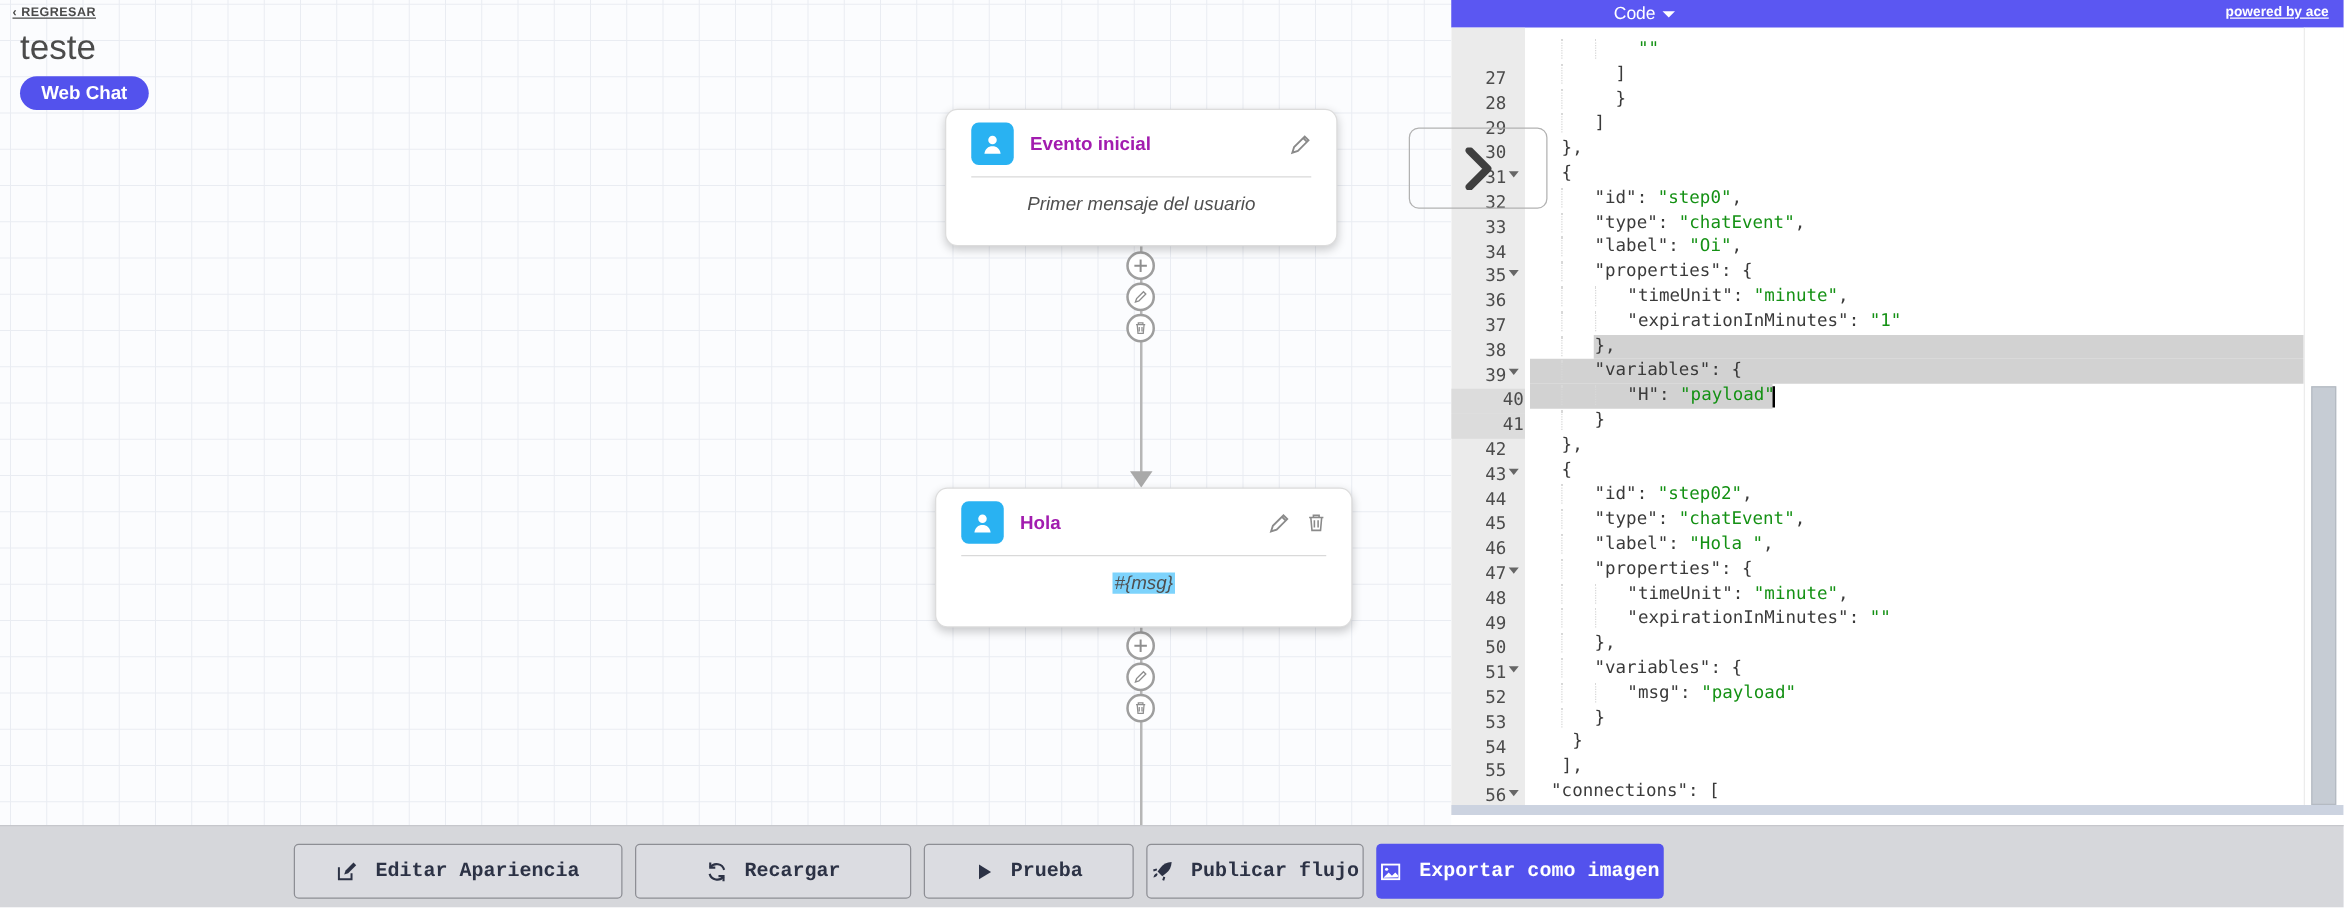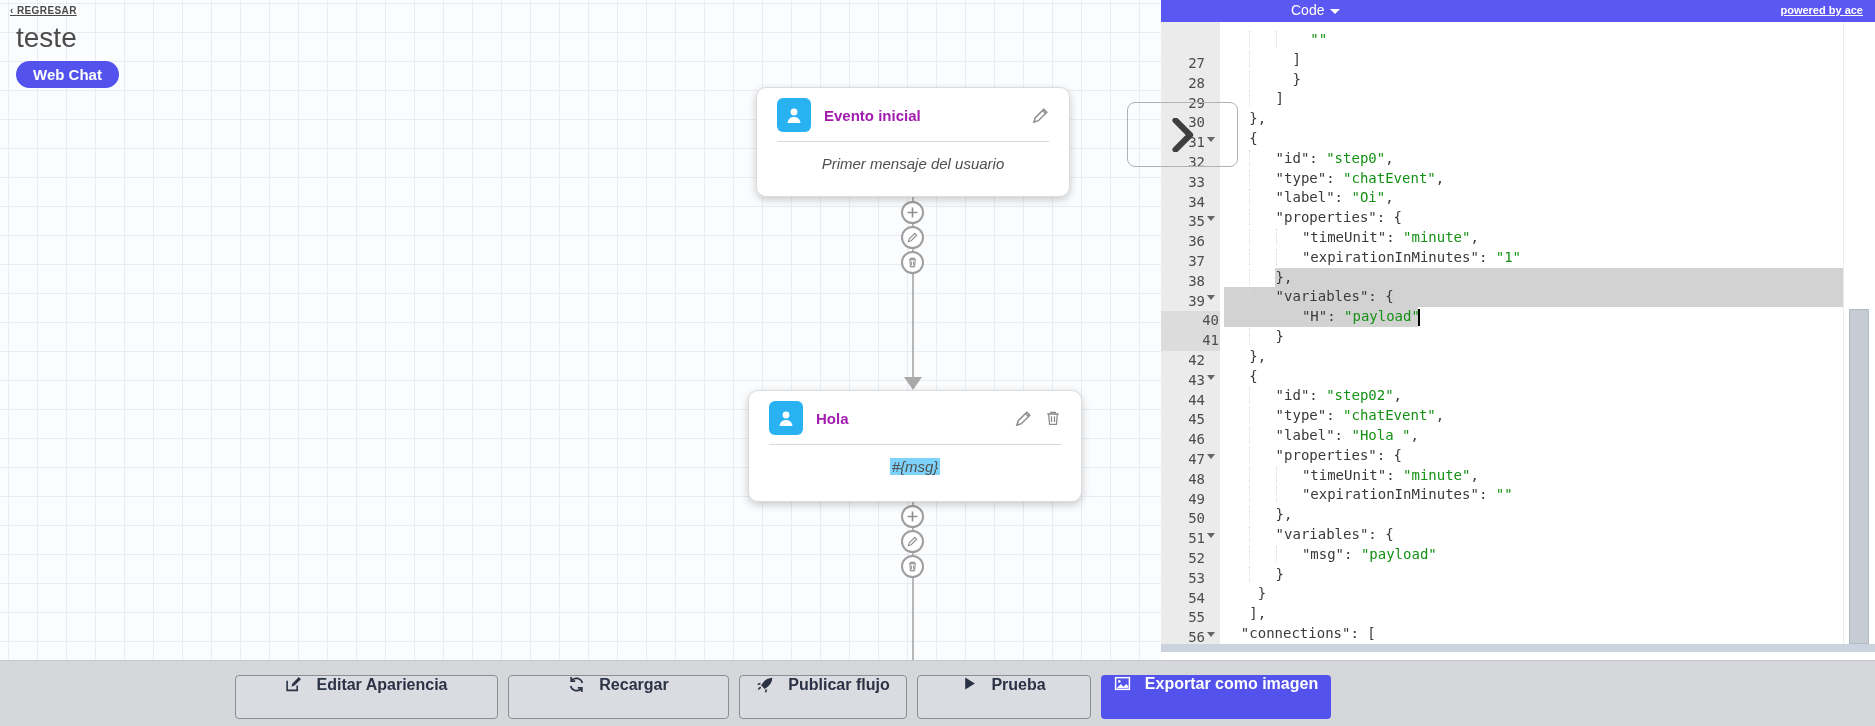--- a/index.html
+++ b/index.html
@@ -75,23 +75,23 @@
 
   
   #collapse-handle{position:absolute;left:1127px;top:102px;width:111px;height:65px;
     border:1px solid #b2b2b2;border-radius:8px;cursor:pointer;}
   #collapse-handle svg{position:absolute;left:40px;top:15px;}
 
   
   #toolbar{position:absolute;left:0;top:660px;width:1875px;height:66px;background:#d6d7db;
     border-top:1px solid #c6c7cc;}
   #toolbar-buttons{position:absolute;left:235px;top:14px;display:flex;gap:10px;}
-  .tb-btn{height:44px;display:flex;justify-content:center;gap:14px;
+  .tb-btn{height:44px;display:flex;align-items:center;justify-content:center;gap:14px;
     background:#dbdce1;border:1px solid #8d8e94;border-radius:4px;color:#2c3245;
-    font-family:Liberation Sans, sans-serif;font-size:16px;font-weight:bold;cursor:pointer;position:relative;}
+    font-family:Liberation Mono, monospace;font-size:16px;font-weight:bold;cursor:pointer;position:relative;}
   .tb-btn:nth-child(1){width:263px;} .tb-btn:nth-child(2){width:221px;}
   .tb-btn:nth-child(3){width:168px;} .tb-btn:nth-child(4){width:174px;}
   .tb-btn:nth-child(5){width:230px;background:var(--accent);border:none;color:#fff;}
   .tb-btn:nth-child(6){width:310px;}
   .tb-badge{position:absolute;right:-6px;top:-8px;width:15px;height:15px;border-radius:50%;
     background:var(--badge-red);}
 </style>
 </head>
 <body>
 
@@ -252,38 +252,38 @@
               <path d="M13.5 6.5A6 6 0 0 0 3 4.5" fill="none" stroke="currentColor" stroke-width="1.6"></path>
               <path d="M3 1v3.8h3.8" fill="none" stroke="currentColor" stroke-width="1.6"></path>
               <path d="M2.5 9.5A6 6 0 0 0 13 11.5" fill="none" stroke="currentColor" stroke-width="1.6"></path>
               <path d="M13 15v-3.8H9.2" fill="none" stroke="currentColor" stroke-width="1.6"></path>
             </svg>
           </span>
           <span>Recargar</span>
         </button>
         <button class="tb-btn">
           <span style="display: flex;">
+            <svg width="15" height="15" viewBox="0 0 14 14">
+              <path d="M3 1.5l9 5.5-9 5.5z" fill="currentColor"></path>
+            </svg>
+          </span>
+          <span>Prueba</span>
+        </button>
+        <button class="tb-btn">
+          <span style="display: flex;">
             <svg width="18" height="18" viewBox="0 0 16 16">
               <path d="M14.5 1.5c-3.5.2-6 1.5-7.8 3.8L4.5 8.2l3.3 3.3 2.9-2.2c2.3-1.8 3.6-4.3 3.8-7.8z" fill="currentColor"></path>
               <path d="M4 9.5c-1.2.2-2 1-2.5 3 2-.5 2.8-1.3 3-2.5z" fill="currentColor"></path>
               <path d="M1.5 7.5l2.5-.8M8.5 14.5l.8-2.5" stroke="currentColor" stroke-width="1.4"></path>
             </svg>
           </span>
           <span>Publicar flujo</span>
         </button>
         <button class="tb-btn">
           <span style="display: flex;">
-            <svg width="15" height="15" viewBox="0 0 14 14">
-              <path d="M3 1.5l9 5.5-9 5.5z" fill="currentColor"></path>
-            </svg>
-          </span>
-          <span>Prueba</span>
-        </button>
-        <button class="tb-btn">
-          <span style="display: flex;">
             <svg width="17" height="17" viewBox="0 0 16 16">
               <rect x="1.5" y="2.5" width="13" height="11" fill="none" stroke="currentColor" stroke-width="1.4"></rect>
               <circle cx="5" cy="6" r="1.2" fill="currentColor"></circle>
               <path d="M2.5 12.5l4-4 2.5 2.5 2.5-2.5 2 2v1.5z" fill="currentColor"></path>
             </svg>
           </span>
           <span>Exportar como imagen</span>
         </button>
       </div>
 

